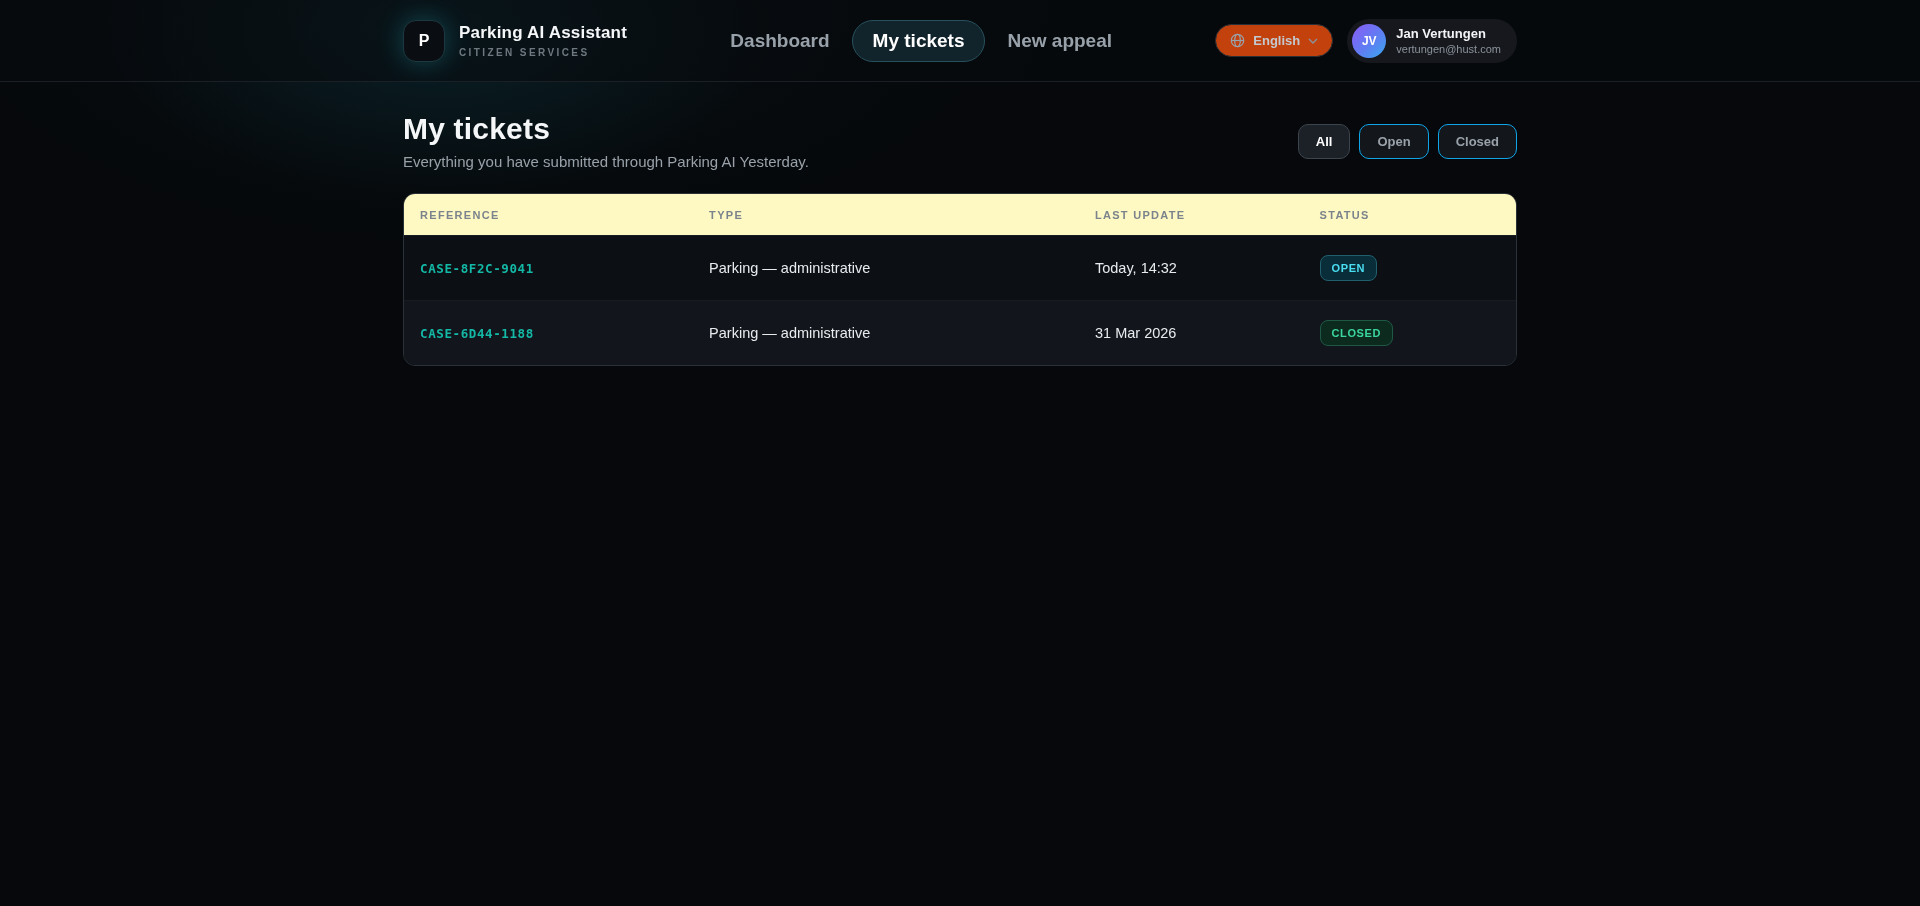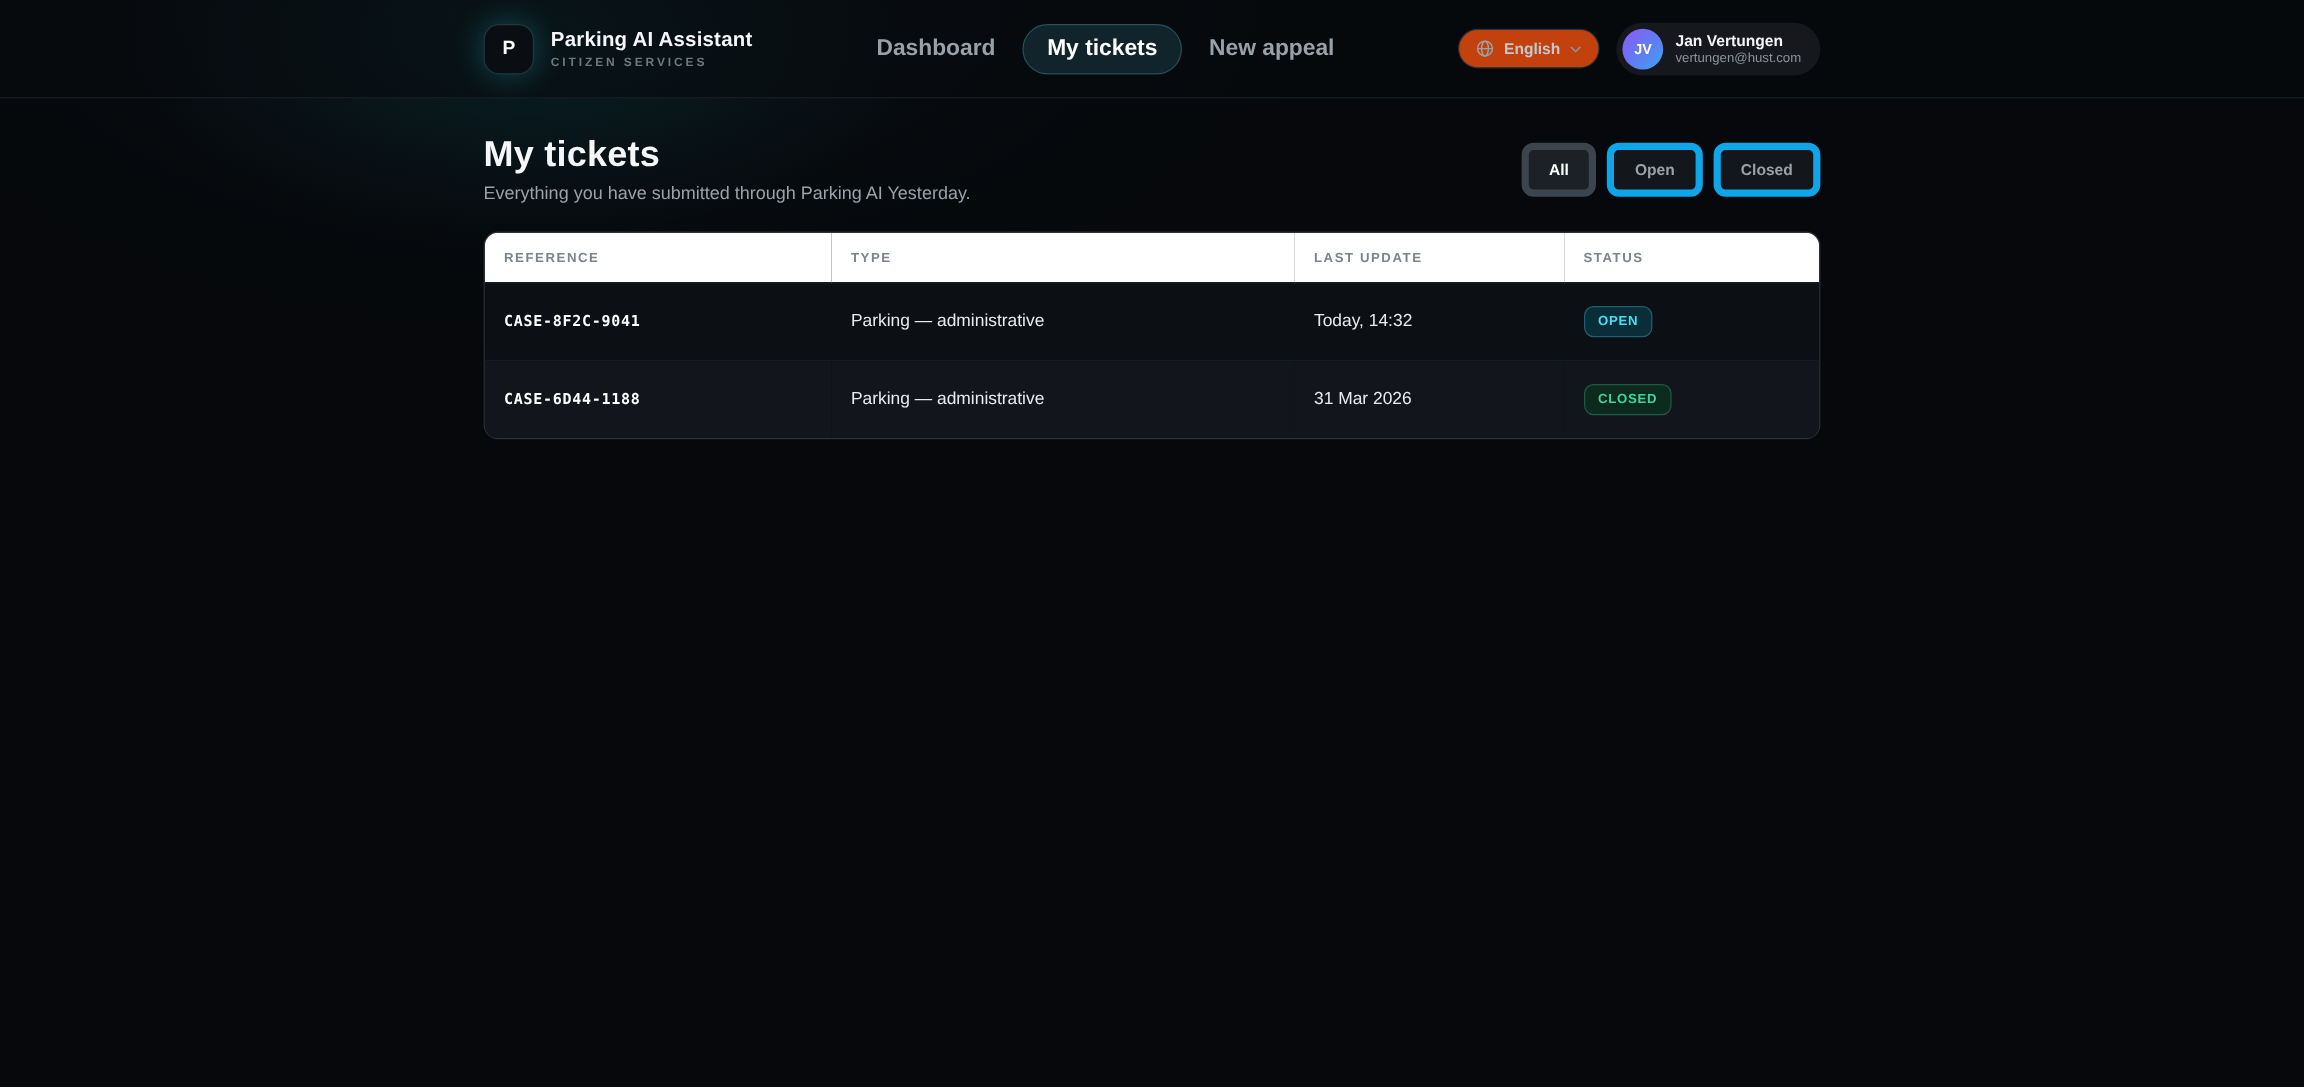--- a/index.html
+++ b/index.html
@@ -83,21 +83,21 @@
 
   
   main { padding-top: 30px; }
   .page-head { display: flex; align-items: center; justify-content: space-between; }
   h1 { font-size: 30px; font-weight: 800; color: #f4f6f8; letter-spacing: 0.2px; }
   .subtitle { font-size: 15px; color: #99a1a9; margin-top: 7px; }
 
   .filters { display: flex; gap: 9px; }
   .filter-btn {
     background: #13171c;
-    border: 6px solid #0ea5e9;
+    border: 1px solid #0ea5e9;
     color: #99a1a9;
     font-size: 13px; font-weight: bold;
     font-family: "Liberation Sans", sans-serif;
     border-radius: 10px;
     padding: 9px 17px;
     cursor: pointer;
   }
   .filter-btn.active {
     background: #1c2127;
     border-color: #3c444d;
@@ -107,36 +107,36 @@
   
   .card {
     margin-top: 23px;
     border: 1px solid #2a3138;
     border-radius: 12px;
     overflow: hidden;
     background: #0c1014;
   }
   table { width: 100%; border-collapse: collapse; table-layout: fixed; }
   col.c1 { width: 26%; } col.c2 { width: 34.7%; } col.c3 { width: 20.2%; } col.c4 { width: 19.1%; }
-  thead tr { background: #ffffff; }
+  thead tr { background: #fef9c3; }
   th {
     text-align: left;
     font-size: 11px; font-weight: bold;
     color: #7b838c;
     letter-spacing: 1.3px;
     padding: 15px 16px 14px 16px;
   }
   tbody tr { border-top: 1px solid #161c22; background: #0c1014; }
   tbody tr:nth-child(2) { background: #12161c; }
   td { padding: 19px 16px; vertical-align: middle; }
   .ref {
     font-family: "DejaVu Sans Mono", monospace;
     font-size: 12.5px; font-weight: bold;
     letter-spacing: 0.6px;
-    color: #ffffff;
+    color: #14b8a6;
     text-decoration: none;
     cursor: pointer;
   }
   .cell-text { font-size: 14.5px; color: #e8ebee; }
   .badge {
     display: inline-block;
     font-size: 11px; font-weight: 800;
     letter-spacing: 0.6px;
     padding: 6px 11px;
     border-radius: 8px;

